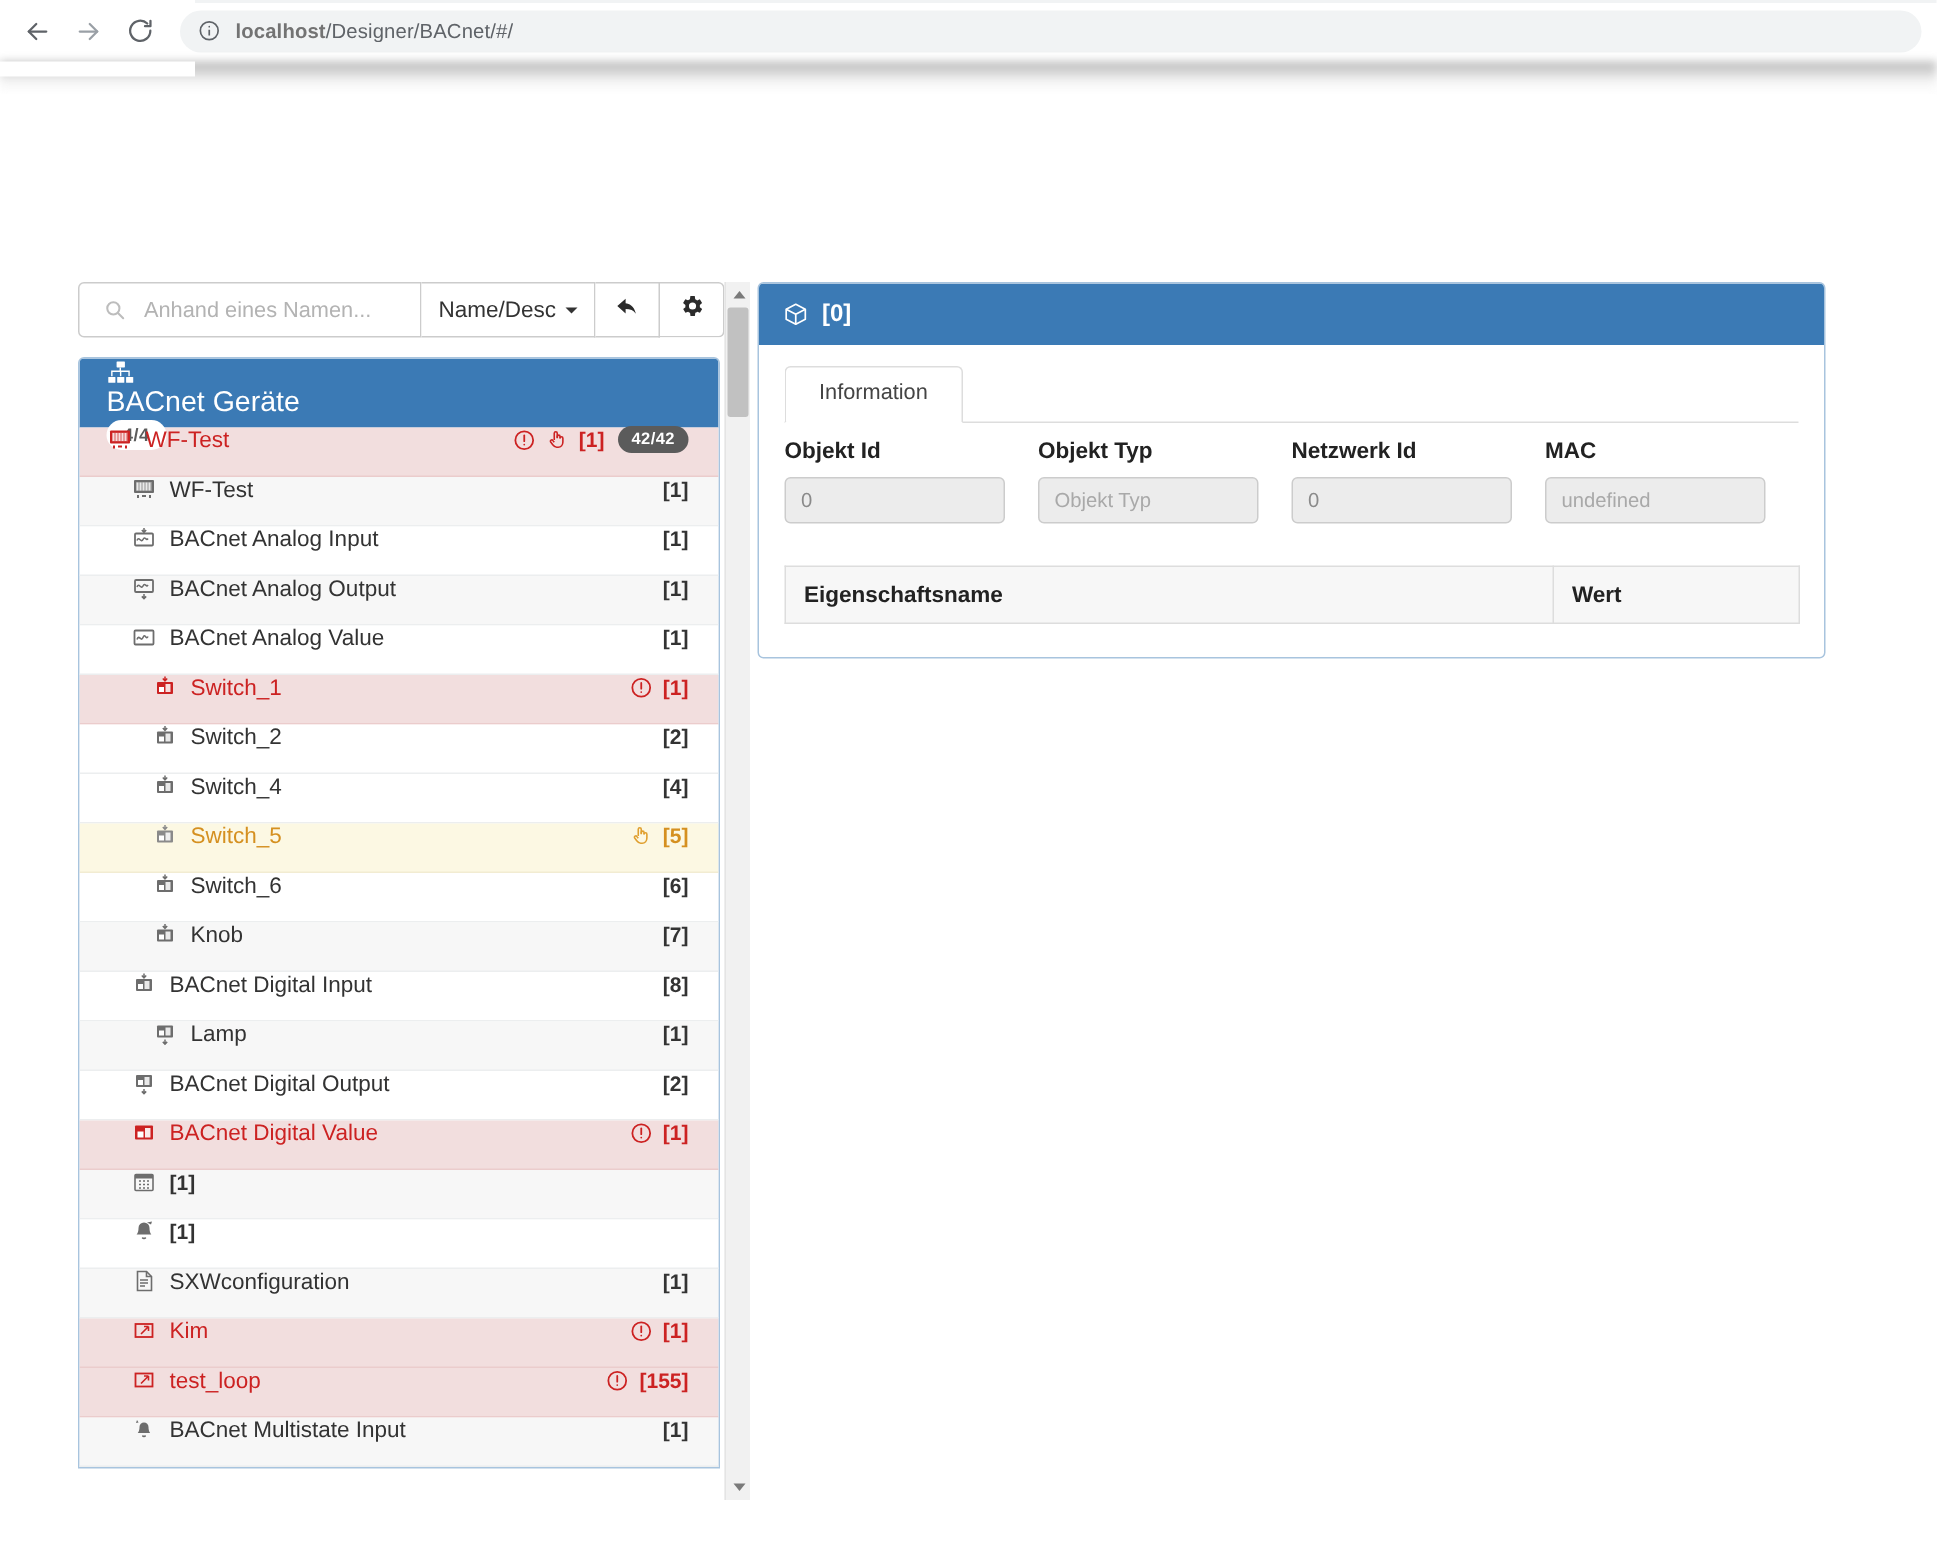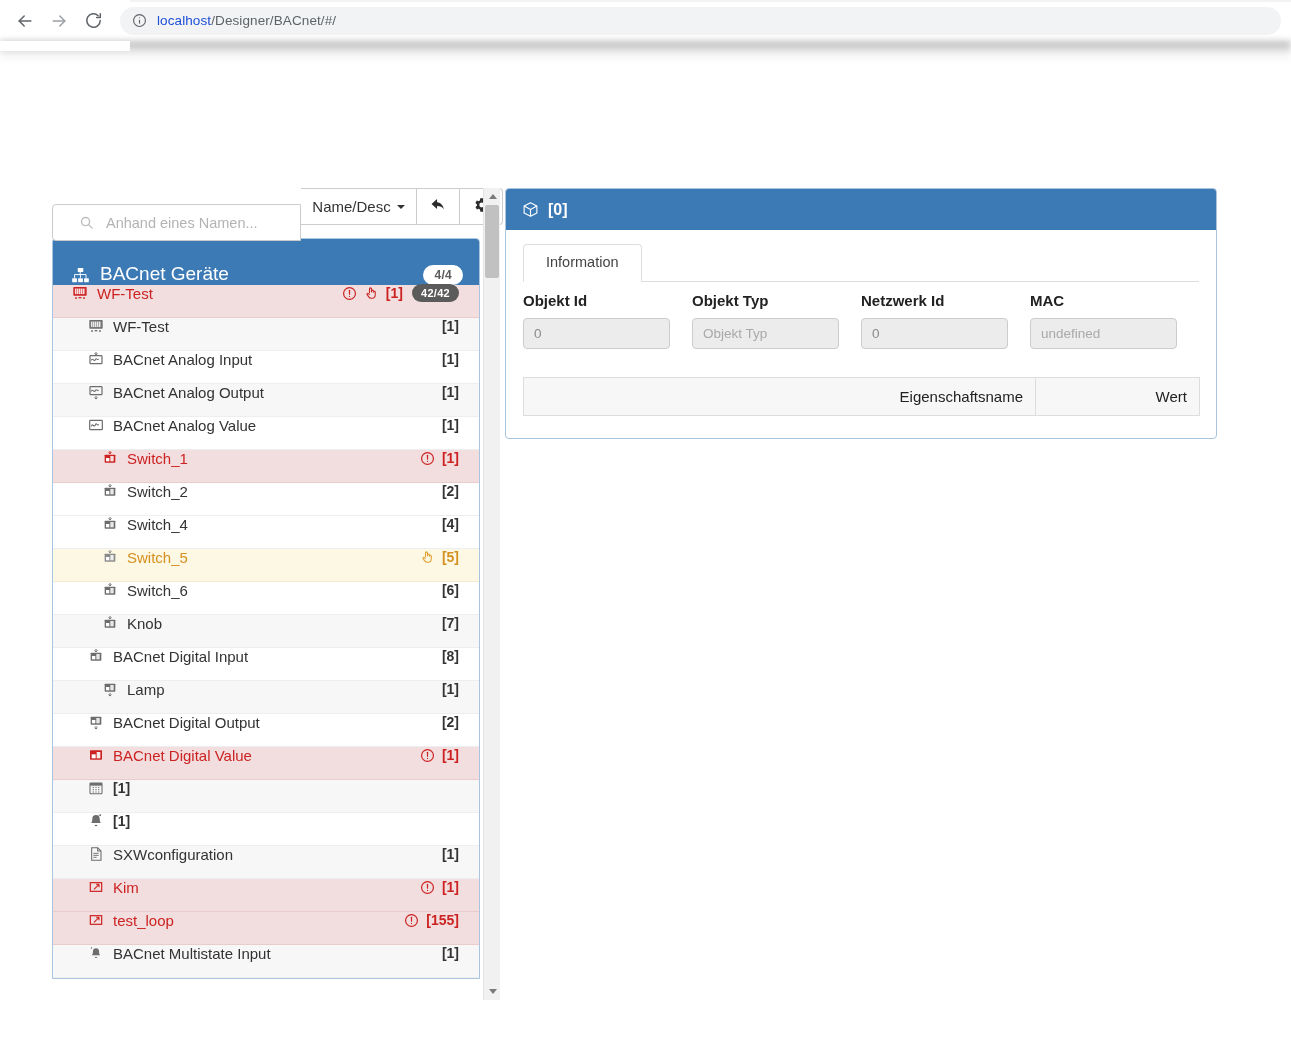--- a/index.html
+++ b/index.html
@@ -38,21 +38,21 @@
     display: flex; align-items: center;
     padding: 0 12px;
   }
   #site-info-icon { flex: 0 0 auto; margin-right: 10px; color: #5f6368; display:flex; }
   #url-text {
     font-size: 13.5px;
     color: #5f6368;
     white-space: nowrap; overflow: hidden;
     letter-spacing: 0.1px;
   }
-  #url-text b { color: #1d4ed8; font-weight: 400; }
+  #url-text b { color: #737373; font-weight: 700; }
 
   
   #chrome-shadow {
     position: absolute; top: 41px; left: 0;
     width: 1291px; height: 22px;
     background: linear-gradient(to bottom,
         rgba(120,120,120,0.55) 0%,
         rgba(150,150,150,0.40) 30%,
         rgba(210,210,210,0.18) 62%,
         rgba(255,255,255,0) 100%);
@@ -90,22 +90,21 @@
   }
   .tb-cell {
     border: 1px solid #ccc;
     background: #fff;
     display: flex; align-items: center;
     height: 37px;
   }
   #search-box {
     flex: 0 0 226px;
     border-radius: 4px 0 0 4px;
-    padding: 0 26px;
-    margin-top: 16px;
+    padding: 0 16px;
   }
   #search-icon { color: #bdbdbd; margin-right: 10px; display: flex; }
   #search-input {
     border: none; outline: none;
     font-size: 14.5px;
     color: #333;
     width: 170px;
     background: transparent;
     font-family: "Liberation Sans", sans-serif;
   }
@@ -141,23 +140,24 @@
     width: 428px;
     border: 1px solid #a8c4de;
     border-radius: 4px 4px 0 0;
     background: #fff;
     overflow: hidden;
   }
   #tree-header {
     background: #3b7ab5;
     color: #fff;
     height: 46px;
-    display: flex; align-items: flex-end;
+    display: flex; align-items: flex-start;
     padding: 0 16px 0 18px;
     font-size: 19px;
+    flex-direction: column;
   }
   #tree-header-icon { margin-right: 10px; display: flex; }
   #tree-header-title { flex: 1 1 auto; }
   #tree-header-badge {
     background: #fff;
     color: #5c5c5c;
     border-radius: 10px;
     font-size: 12px;
     font-weight: bold;
     padding: 3px 11px;
@@ -297,23 +297,23 @@
   }
   .field-input::placeholder { color: #a9a9a9; }
 
   #prop-table {
     width: 677px;
     border: 1px solid #ddd;
     border-collapse: collapse;
   }
   #prop-table th {
     background: #f7f7f7;
-    text-align: right;
+    text-align: left;
     font-size: 15px;
-    font-weight: normal;
+    font-weight: bold;
     color: #222;
     padding: 10px 12px;
     border: 1px solid #ddd;
     height: 36px;
   }
   #prop-table th.col-name { width: 512px; }
 </style>
 </head>
 <body>
 

